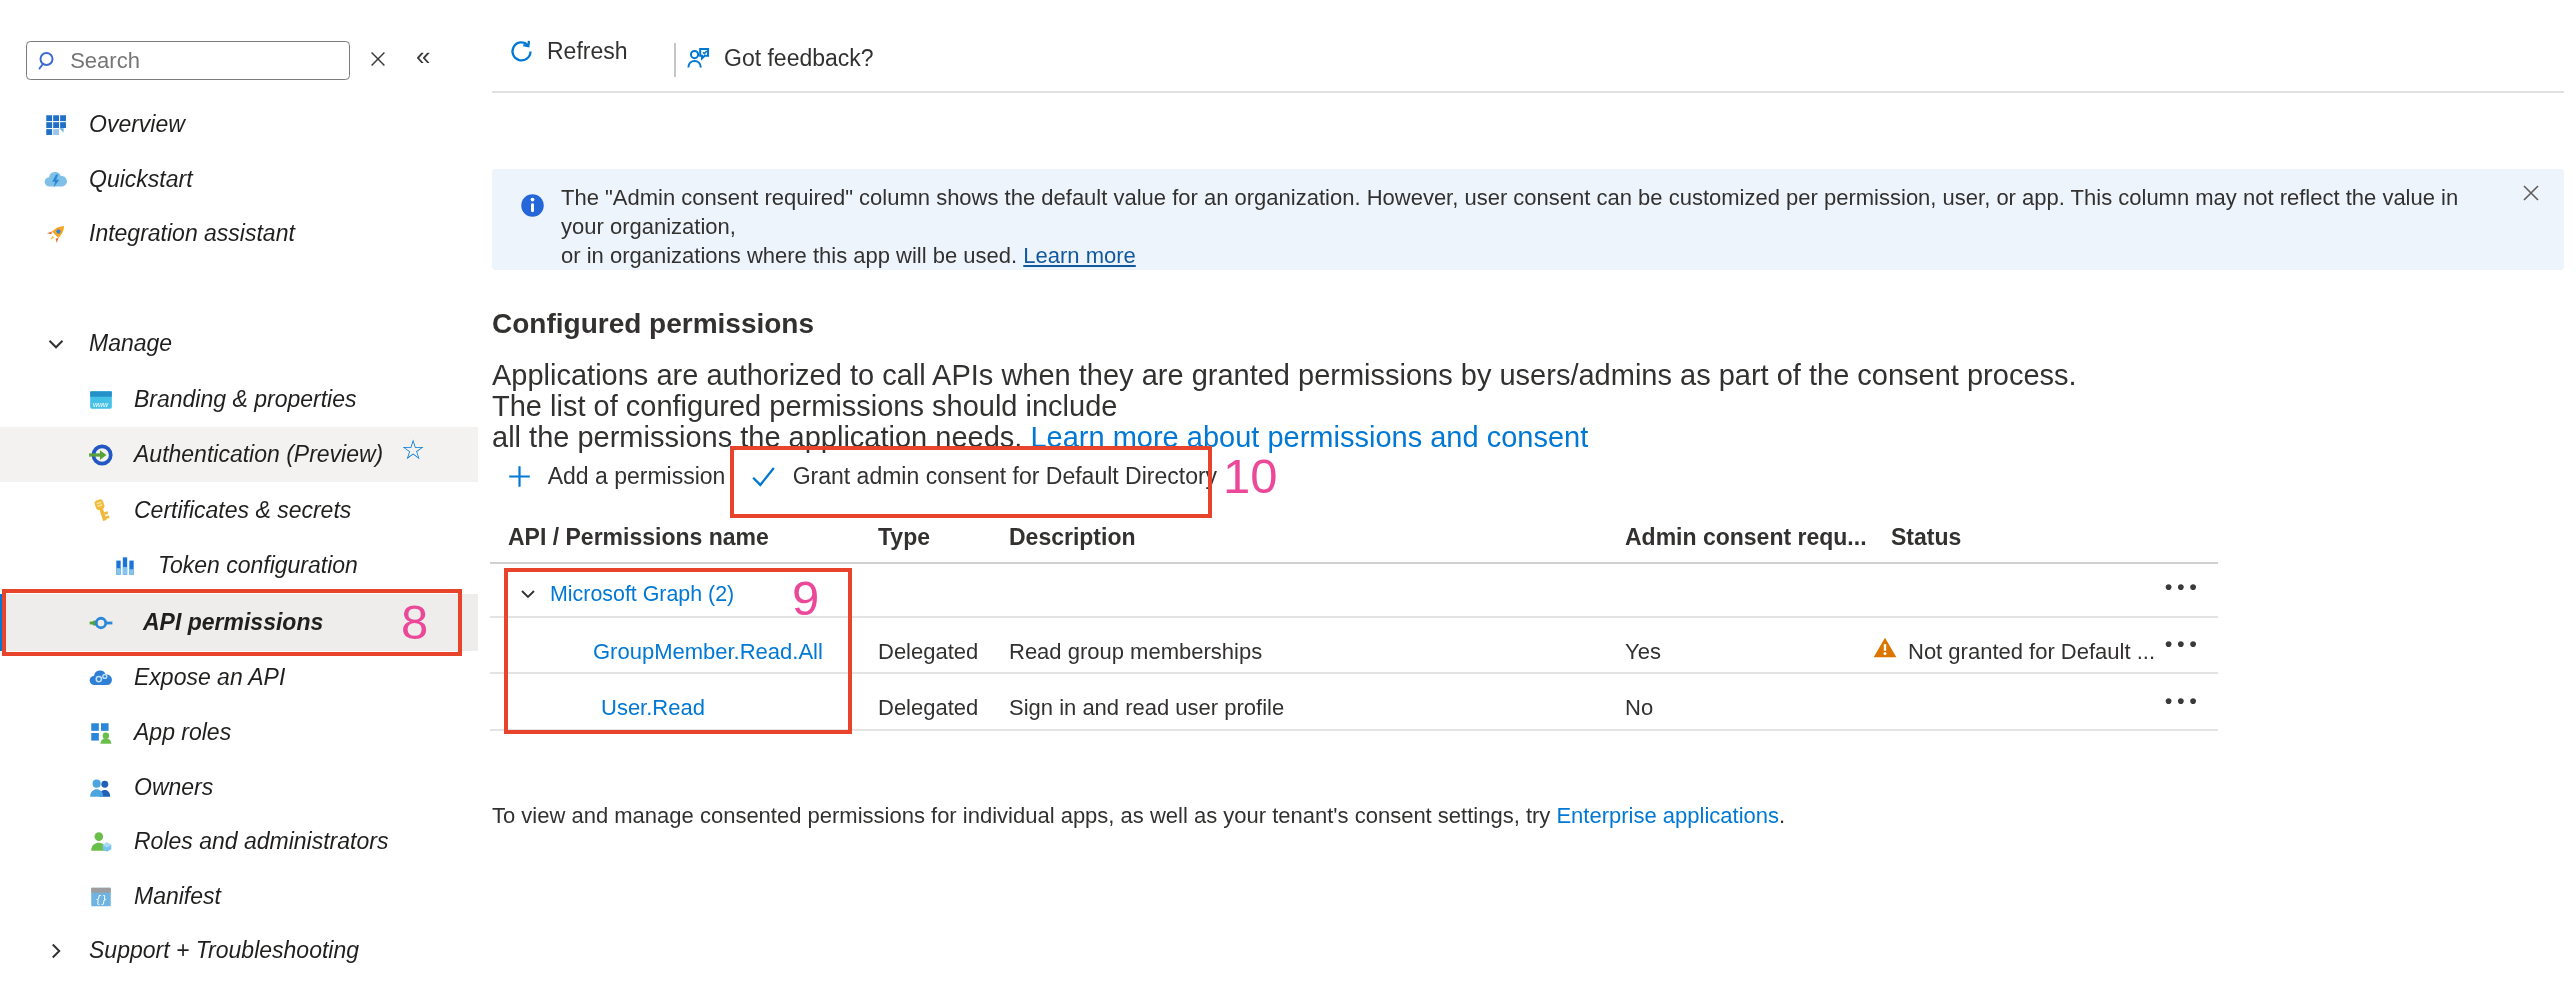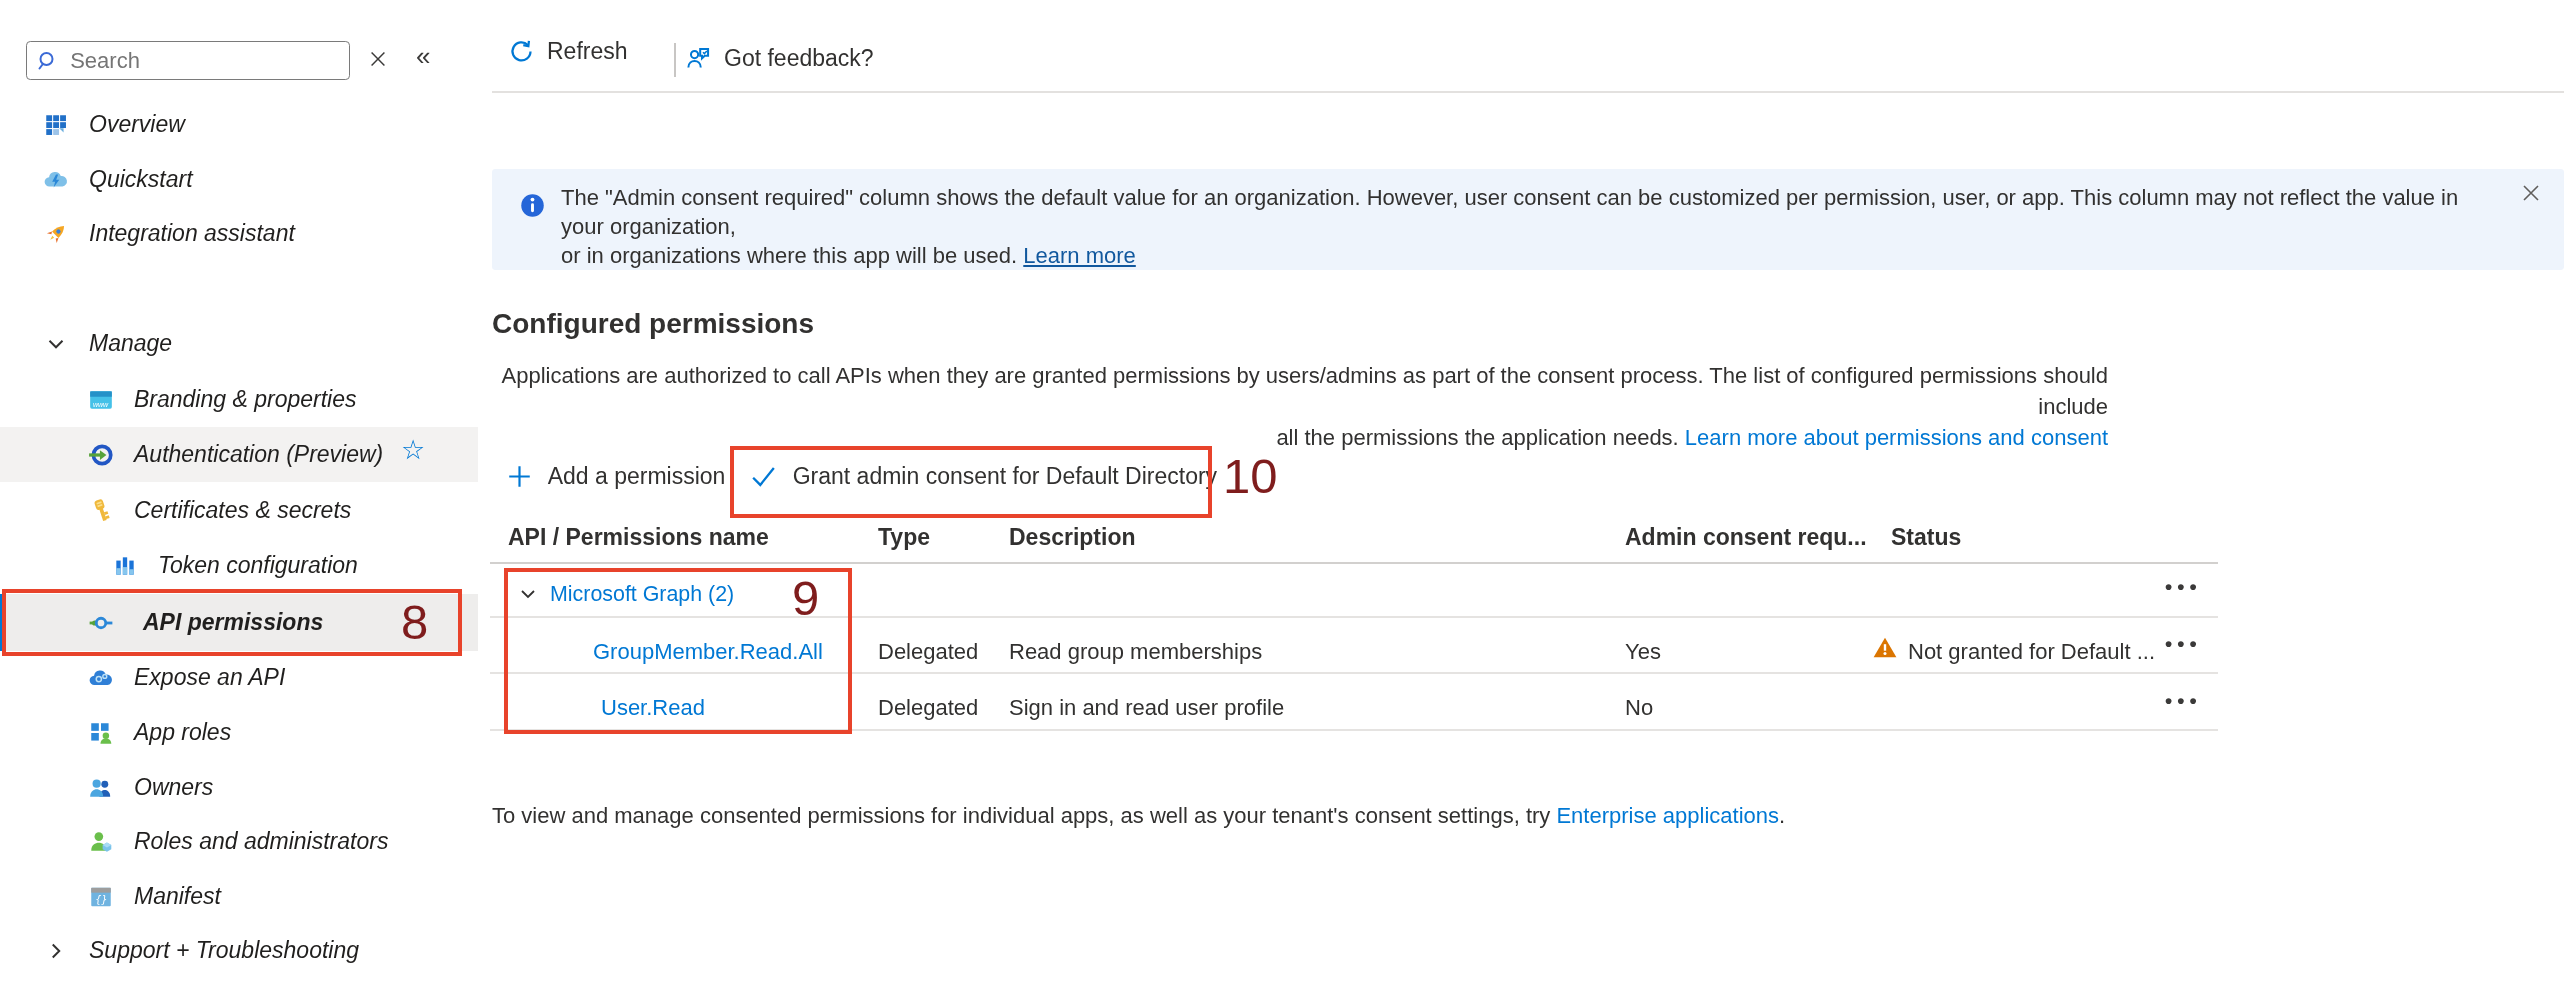--- a/index.html
+++ b/index.html
@@ -16,38 +16,38 @@
   .nav-item .ic{width:29px;height:29px;margin-left:41px;flex:0 0 29px;display:flex;align-items:center;justify-content:center;}
   .nav-item.child .ic{margin-left:86px;}
   .nav-item .lbl{margin-left:19px;font-size:23px;color:#201f1e;white-space:nowrap;}
   .nav-item.sel-auth{background:#f3f2f1;}
   .nav-item.sel-api{background:#eeedec;}
   .nav-item.sel-api::before{content:"";position:absolute;left:0;top:0;width:4.3px;height:100%;background:#0078d4;}
   .fav-star{position:absolute;left:401px;top:10.3px;font-size:27px;color:#0078d4;line-height:1;}
 
   
   .anno-box{position:absolute;border:4.3px solid #e8432b;pointer-events:none;box-sizing:border-box;}
-  .anno-num{position:absolute;color:#7f1d1d;font-size:49px;line-height:1;pointer-events:none;}
+  .anno-num{position:absolute;color:#ec4899;font-size:49px;line-height:1;pointer-events:none;}
 
   
   .tb-btn{position:absolute;display:flex;align-items:center;cursor:pointer;}
   .tb-btn .lbl{margin-left:12px;font-size:23px;color:#323130;}
   .tb-divider{position:absolute;left:674px;top:43px;width:1.7px;height:34px;background:#c8c6c4;}
   .tb-rule{position:absolute;left:492px;top:91px;width:2072px;height:1.7px;background:#e3e1df;}
 
   
   #banner{position:absolute;left:492px;top:169px;width:2072px;height:101px;background:#eef4fc;border-radius:3.4px;}
   #banner .txt{position:absolute;left:69px;top:13.7px;width:1944px;font-size:22px;line-height:29px;color:#323130;}
   #banner .info{position:absolute;left:27px;top:23px;}
   #banner .close{position:absolute;right:20.6px;top:12px;width:24px;height:24px;cursor:pointer;}
   .banner-link{color:#11589e;text-decoration:underline;cursor:pointer;}
 
   
   .h2{position:absolute;left:492px;top:308px;font-size:28px;font-weight:600;color:#323130;}
-  .para{position:absolute;left:492px;top:360px;font-size:22px;line-height:31px;color:#323130;text-align:right;}
+  .para{position:absolute;left:492px;top:360px;font-size:29px;line-height:31px;color:#323130;}
   a.link{color:#0078d4;text-decoration:none;cursor:pointer;}
   .cmd{position:absolute;display:flex;align-items:center;cursor:pointer;}
   .cmd .lbl{margin-left:13.7px;font-size:23px;color:#323130;white-space:nowrap;}
 
   
   .th{position:absolute;font-size:23px;font-weight:700;color:#323130;white-space:nowrap;}
   .td{position:absolute;font-size:22px;color:#323130;white-space:nowrap;}
   .td.link{color:#0078d4;cursor:pointer;}
   .rule{position:absolute;height:1.7px;background:#e5e3e1;}
   .rule.hd{background:#d2d0ce;}

